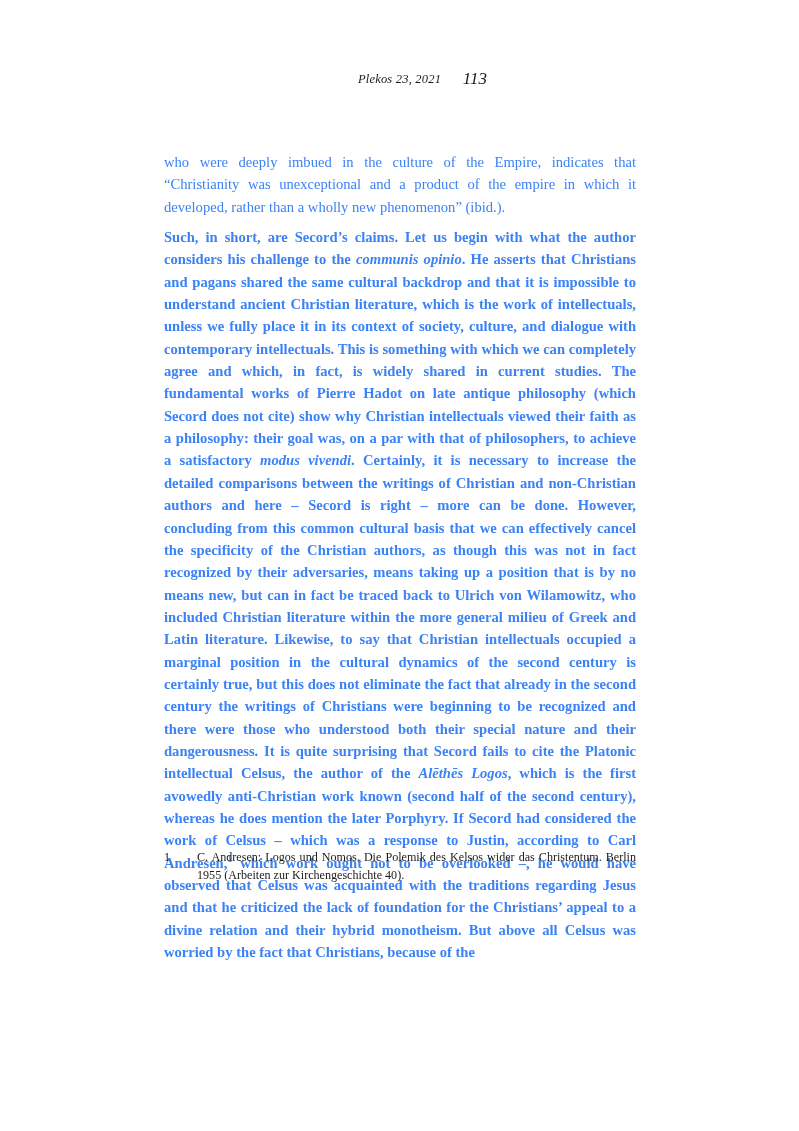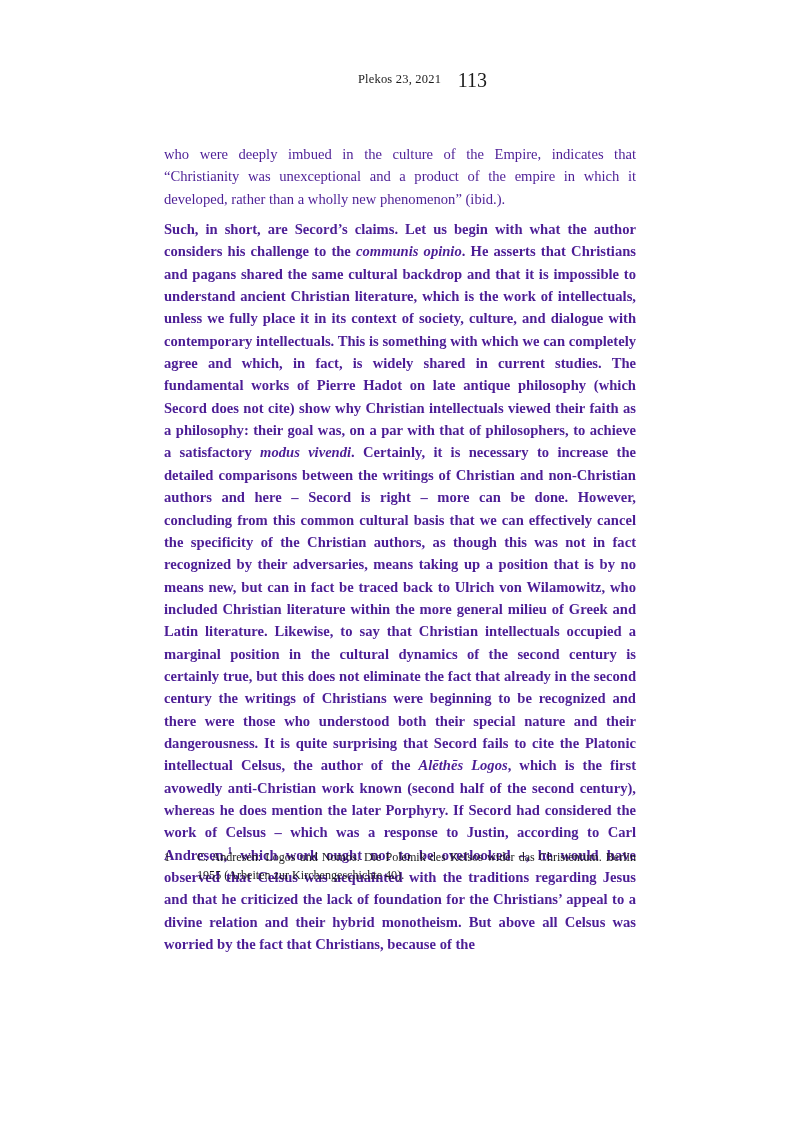--- a/index.html
+++ b/index.html
@@ -20,51 +20,52 @@
     width: 799px;
     height: 1131px;
     box-sizing: border-box;
   }
   .running-head {
     position: absolute;
     top: 72px;
     left: 0;
     width: 651px;
     height: 20px;
+    font-style: italic;
   }
   .running-head .journal {
     position: absolute;
     left: 0;
     width: 799px;
     text-align: center;
     font-size: 12.5px;
     letter-spacing: 0.2px;
     color: #1a1a1a;
   }
   .running-head .folio {
     position: absolute;
     right: 164px;
     top: -3px;
-    font-size: 20px;
+    font-size: 17px;
     color: #1a1a1a;
   }
   .content {
     position: absolute;
     left: 164px;
     top: 143px;
     width: 472px;
   }
   p.body-par {
-    margin: 0 0 0 0;
+    margin: 8px 0 0 0;
     font-size: 14.6px;
     line-height: 22.35px;
     text-align: justify;
     text-justify: inter-word;
     hyphens: manual;
-    color: #4c1d95;
+    color: #3b82f6;
   }
   p.body-par + p.body-par {
     margin-top: 8px;
     font-weight: bold;
   }
   .it {
     font-style: italic;
   }
   sup.fn-ref {
     font-size: 9.5px;

